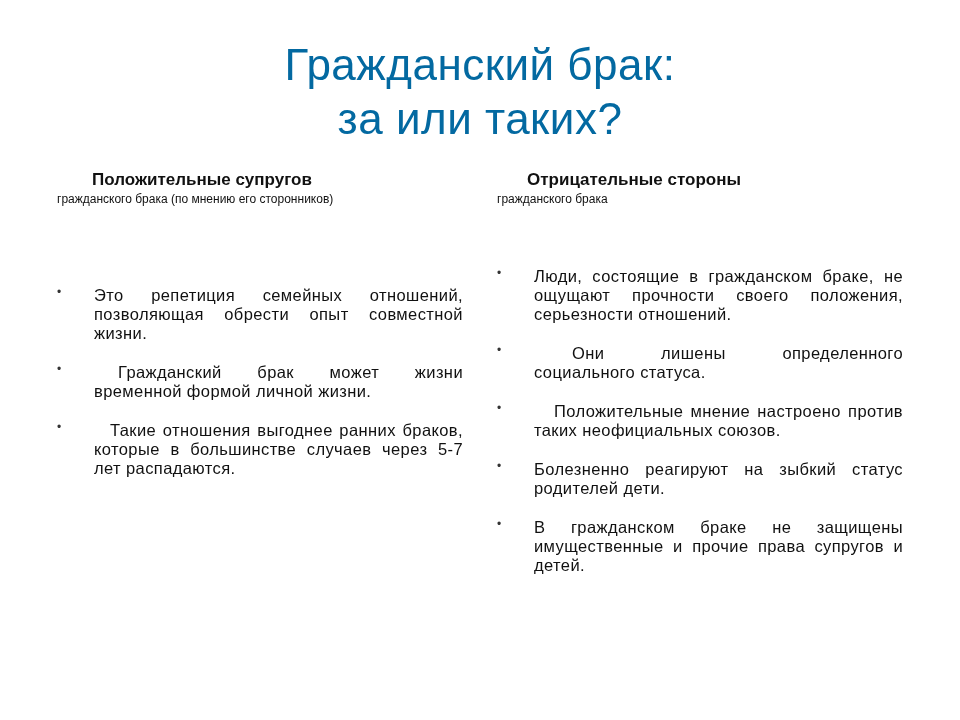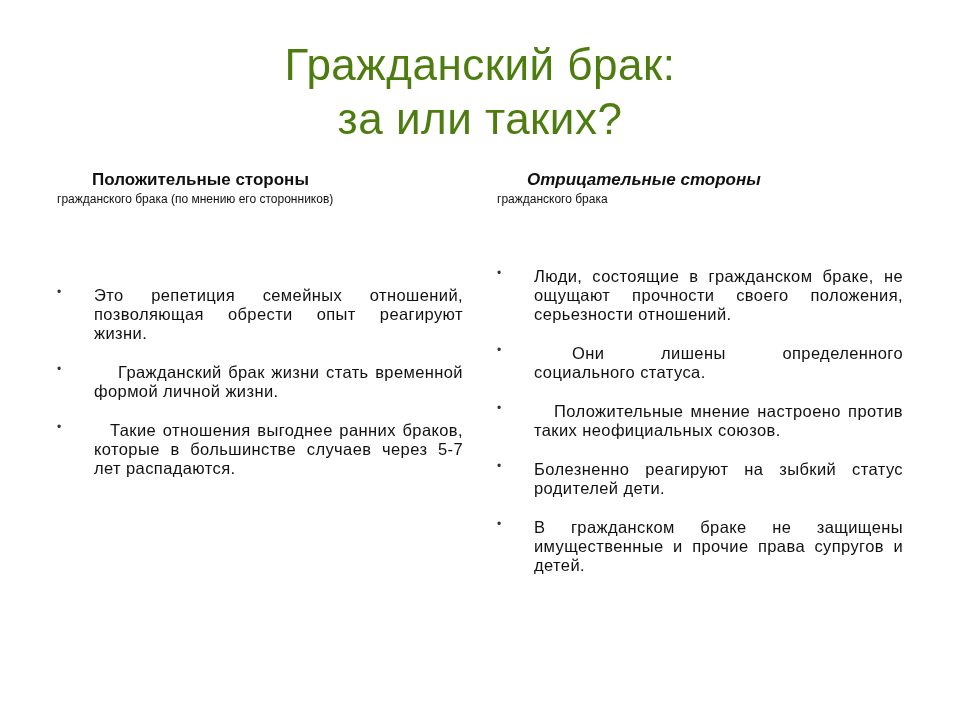--- a/index.html
+++ b/index.html
@@ -2,58 +2,58 @@
 <html><head>
   <meta charset="utf-8">
   <style>
     html, body { margin: 0; padding: 0; }
     body {
       width: 960px; height: 720px; background: #ffffff; color: #111111;
       font-family: "Liberation Sans", sans-serif; position: relative; overflow: hidden;
     }
     .title {
       position: absolute; left: 0; top: 38px; width: 960px; text-align: center;
-      font-size: 44px; line-height: 54px; color: #4d7c0f; letter-spacing: 0.5px;
+      font-size: 44px; line-height: 54px; color: #0369a1; letter-spacing: 0.5px;
     }
     .col { position: absolute; top: 170px; }
     .col.left { left: 57px; width: 406px; }
     .col.right { left: 497px; width: 406px; }
     .heading-bold { font-weight: bold; font-size: 17px; line-height: 20px; }
     .col.left .heading-bold { padding-left: 35px; }
-    .col.right .heading-bold { padding-left: 30px; font-style: italic; }
+    .col.right .heading-bold { padding-left: 30px; }
     .heading-sub { font-size: 12px; line-height: 19px; }
     ul.items { list-style: none; margin: 0; padding: 0; position: absolute; left: 0; width: 406px; }
     ul.items li {
       position: relative; padding-left: 37px; font-size: 16.5px; line-height: 19px;
       text-align: justify; margin-bottom: 20px; letter-spacing: 0.4px;
     }
     ul.items li .bullet {
       position: absolute; left: 0; top: -3px; font-size: 12px; color: #333;
     }
     ul.items li .indent { display: inline-block; }
   </style>
 </head>
 <body>
 
 <div class="title">
   <div>Гражданский брак:</div>
   <div>за или таких?</div>
 </div>
 
 <div class="col left">
-  <div class="heading-bold">Положительные стороны</div>
+  <div class="heading-bold">Положительные супругов</div>
   <div class="heading-sub">гражданского брака (по мнению его сторонников)</div>
   <ul class="items" style="top:116px;">
     <li>
       <span class="bullet">•</span>
-      <span>Это репетиция семейных отношений, позволяющая обрести опыт реагируют жизни.</span>
+      <span>Это репетиция семейных отношений, позволяющая обрести опыт совместной жизни.</span>
     </li>
     <li>
       <span class="bullet">•</span>
-      <span class="indent" style="width:24px"></span><span>Гражданский брак жизни стать временной формой личной жизни.</span>
+      <span class="indent" style="width:24px"></span><span>Гражданский брак может жизни временной формой личной жизни.</span>
     </li>
     <li>
       <span class="bullet">•</span>
       <span class="indent" style="width:16px"></span><span>Такие отношения выгоднее ранних браков, которые в большинстве случаев через 5-7 лет распадаются.</span>
     </li>
   </ul>
 </div>
 
 <div class="col right">
   <div class="heading-bold">Отрицательные стороны</div>

